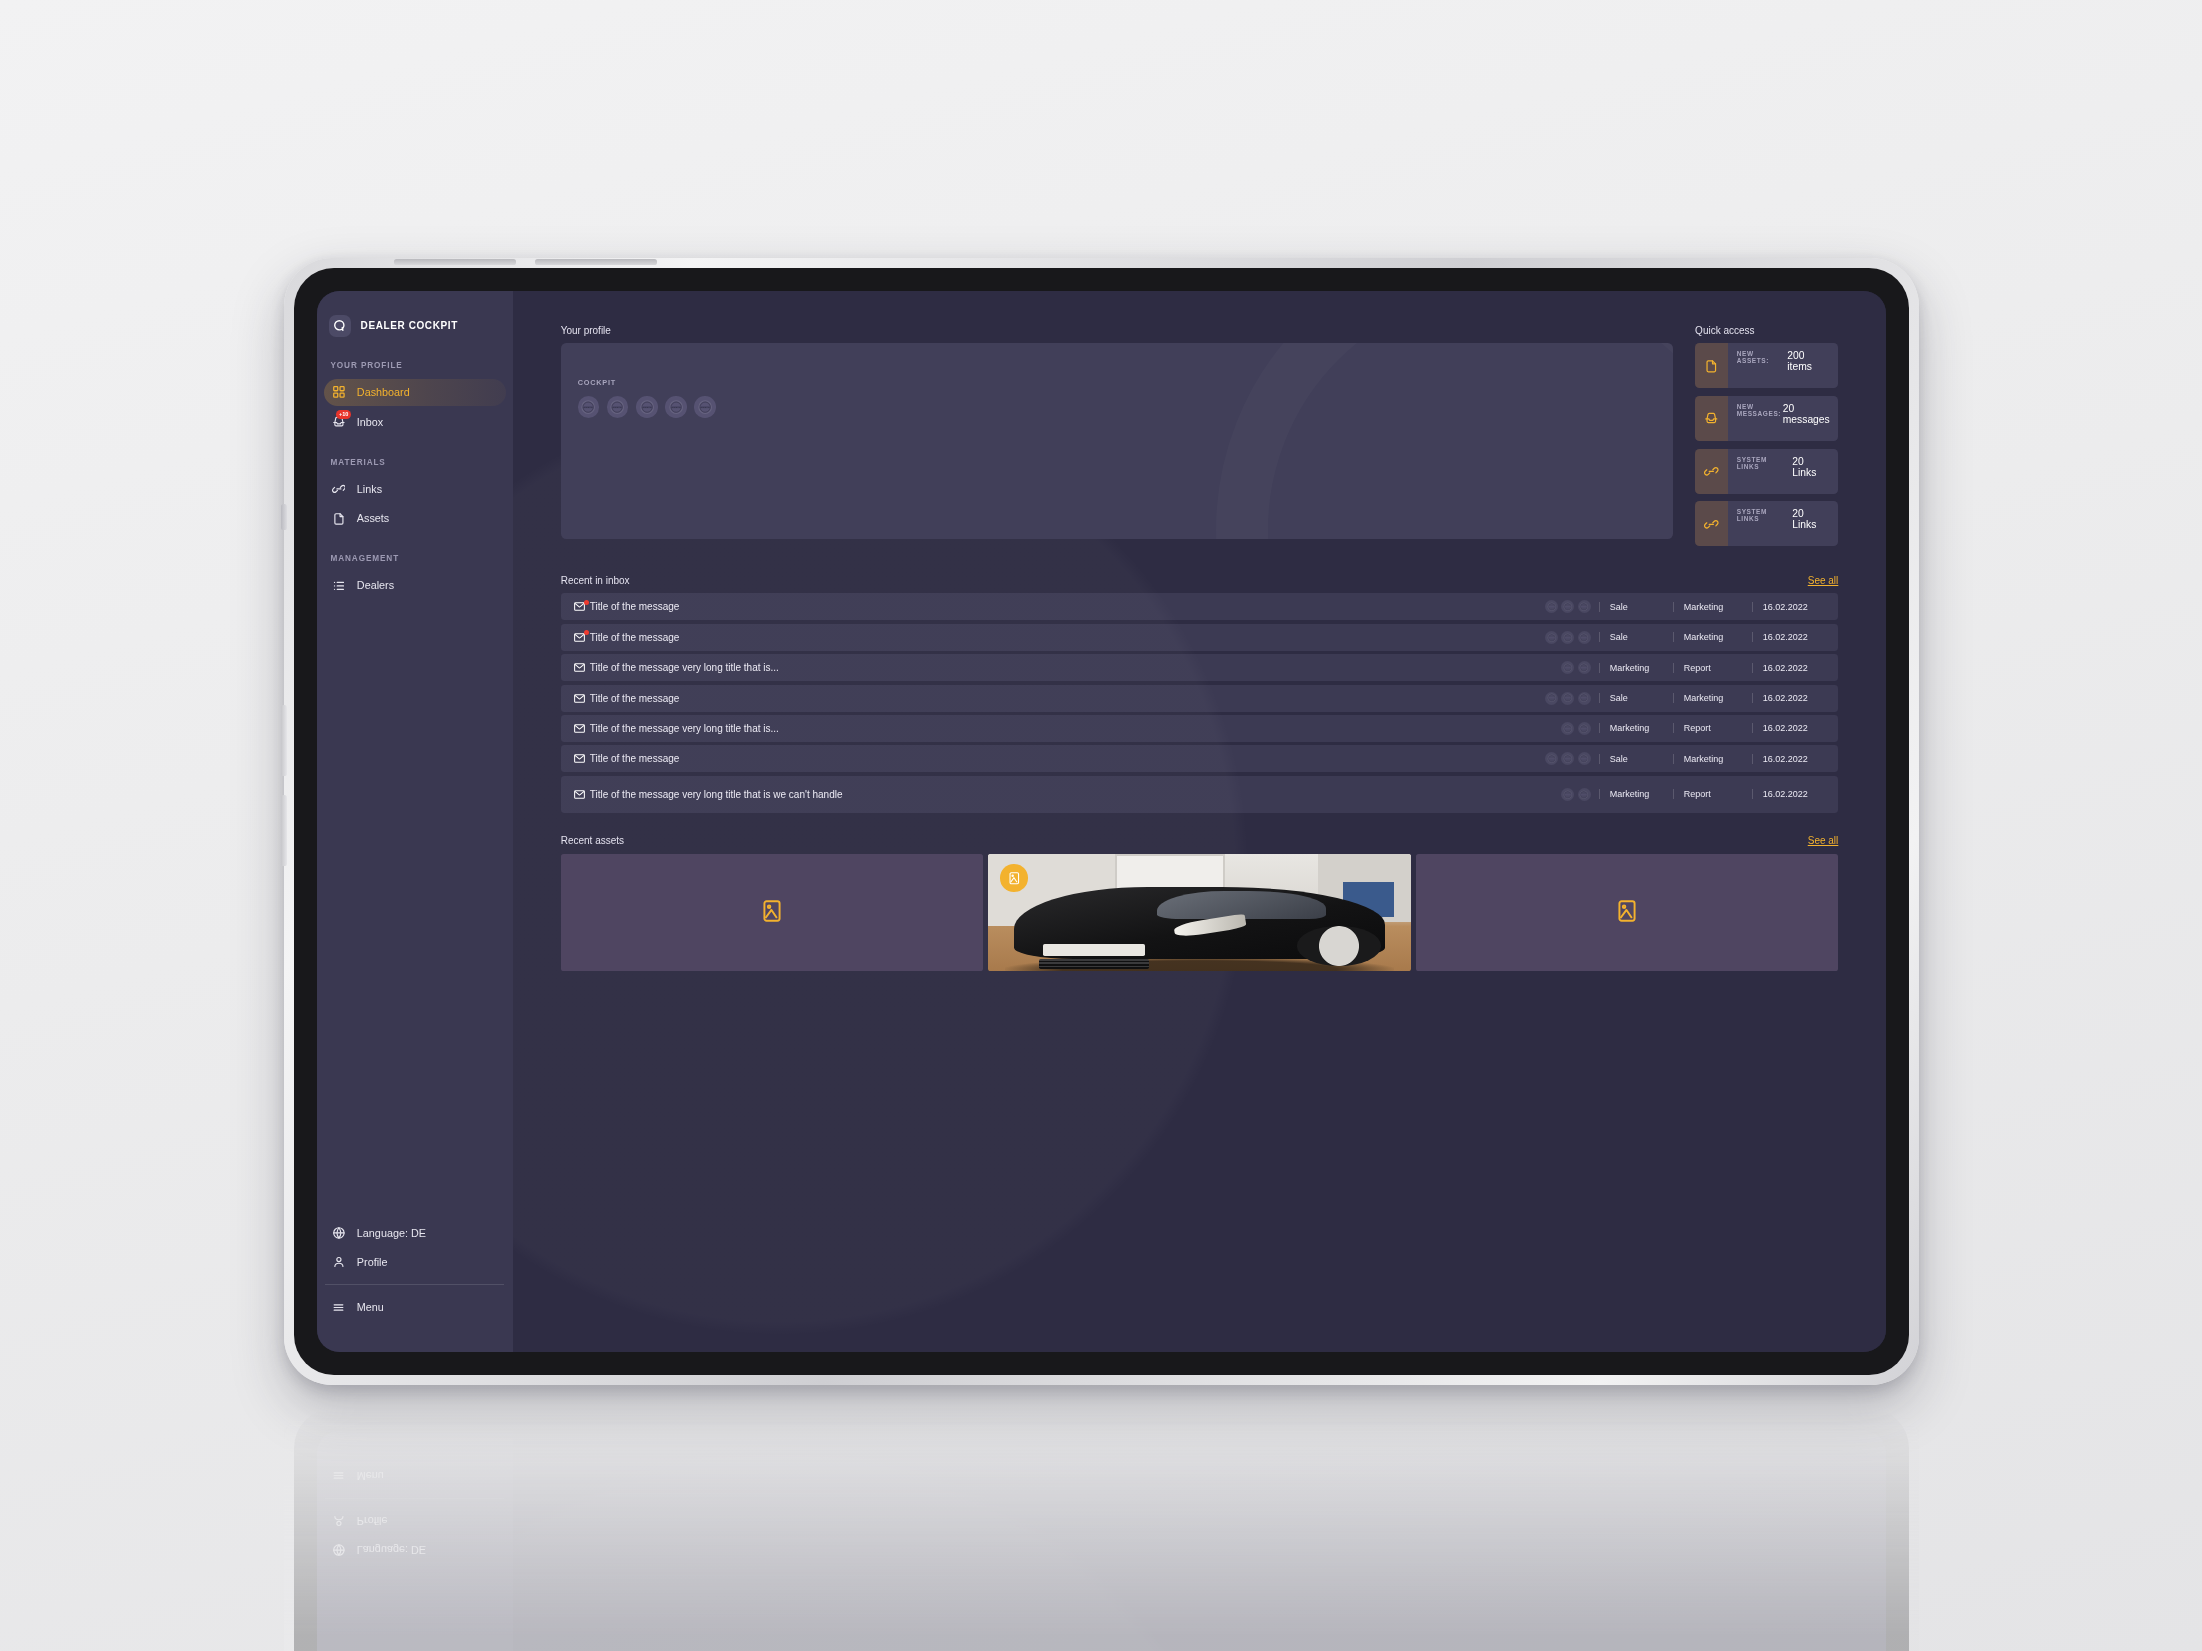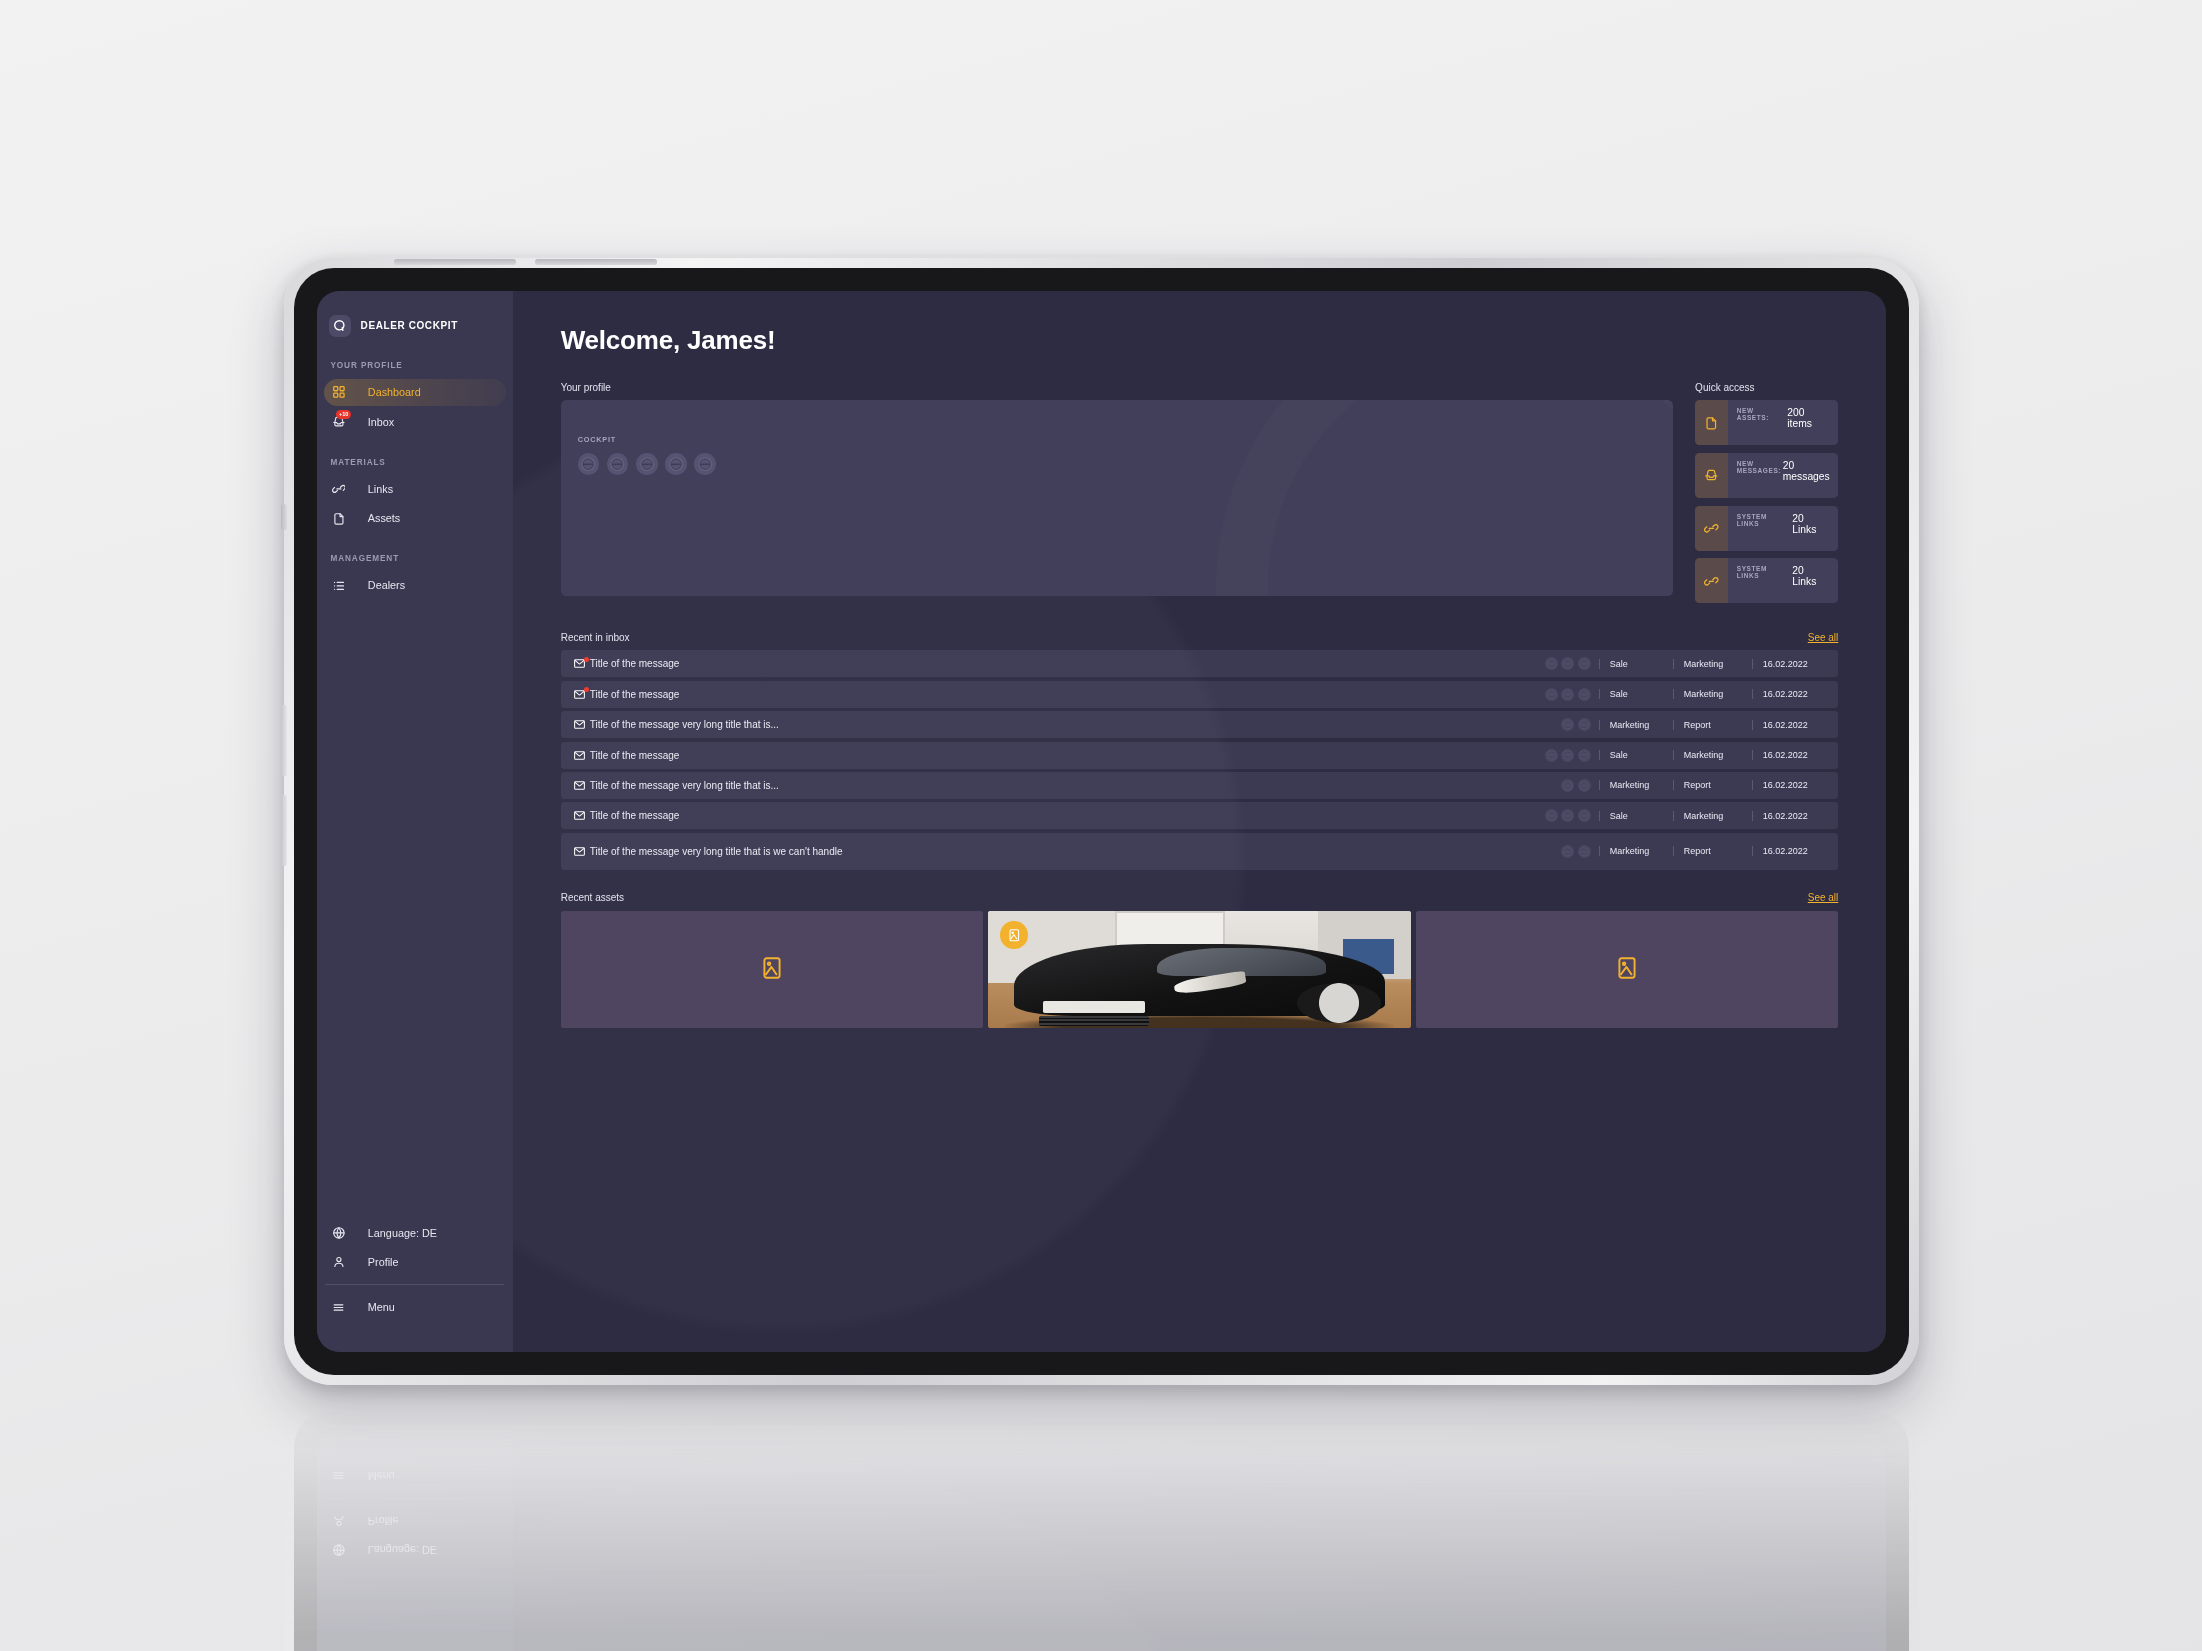--- a/index.html
+++ b/index.html
@@ -103,21 +103,21 @@
   .brand-name {
     color: #fff; font-size: 10px; font-weight: 700;
     letter-spacing: 0.6px;
   }
   .nav-group-label {
     color: #9d9ab3; font-size: 8.2px; font-weight: 700;
     letter-spacing: 0.9px; padding: 0 13.8px; margin-bottom: 8.6px;
   }
   .nav-group { margin-bottom: 22.4px; }
   .nav-item {
-    display: flex; align-items: center; gap: 22px;
+    display: flex; align-items: center; gap: 11px;
     height: 27px; margin: 0 6.9px 2.6px 6.9px;
     padding: 0 7.7px; border-radius: 13.8px;
     color: #e7e6ef; font-size: 10.8px;
     position: relative;
     cursor: pointer;
   }
   .nav-item .ic { width: 14.6px; height: 14.6px; flex: 0 0 14.6px; display:flex; align-items:center; justify-content:center; position: relative; }
   .nav-item.active {
     background: linear-gradient(90deg, rgba(243,178,46,.22) 0%, rgba(243,178,46,.10) 60%, rgba(243,178,46,.04) 100%);
     color: #f3b22e;
@@ -465,21 +465,20 @@
                   <path d="M4 7h16M4 12h16M4 17h16"></path>
                 </svg>
               </span>
               <span>Menu</span>
             </div>
             <div class="sb-footer-pad"></div>
           </div>
         </aside>
 
         <main class="main">
-          <h1 class="page-title">Welcome, James!</h1>
 
           <div class="cols">
 
             <section class="col-left">
               <div class="section-label">Your profile</div>
               <div class="profile-card">
                 <div class="brands-wrap">
                   <div class="pf-label">COCKPIT</div>
                   <div class="brand-row" id="brand-row">
                       <div class="brand-badge">

